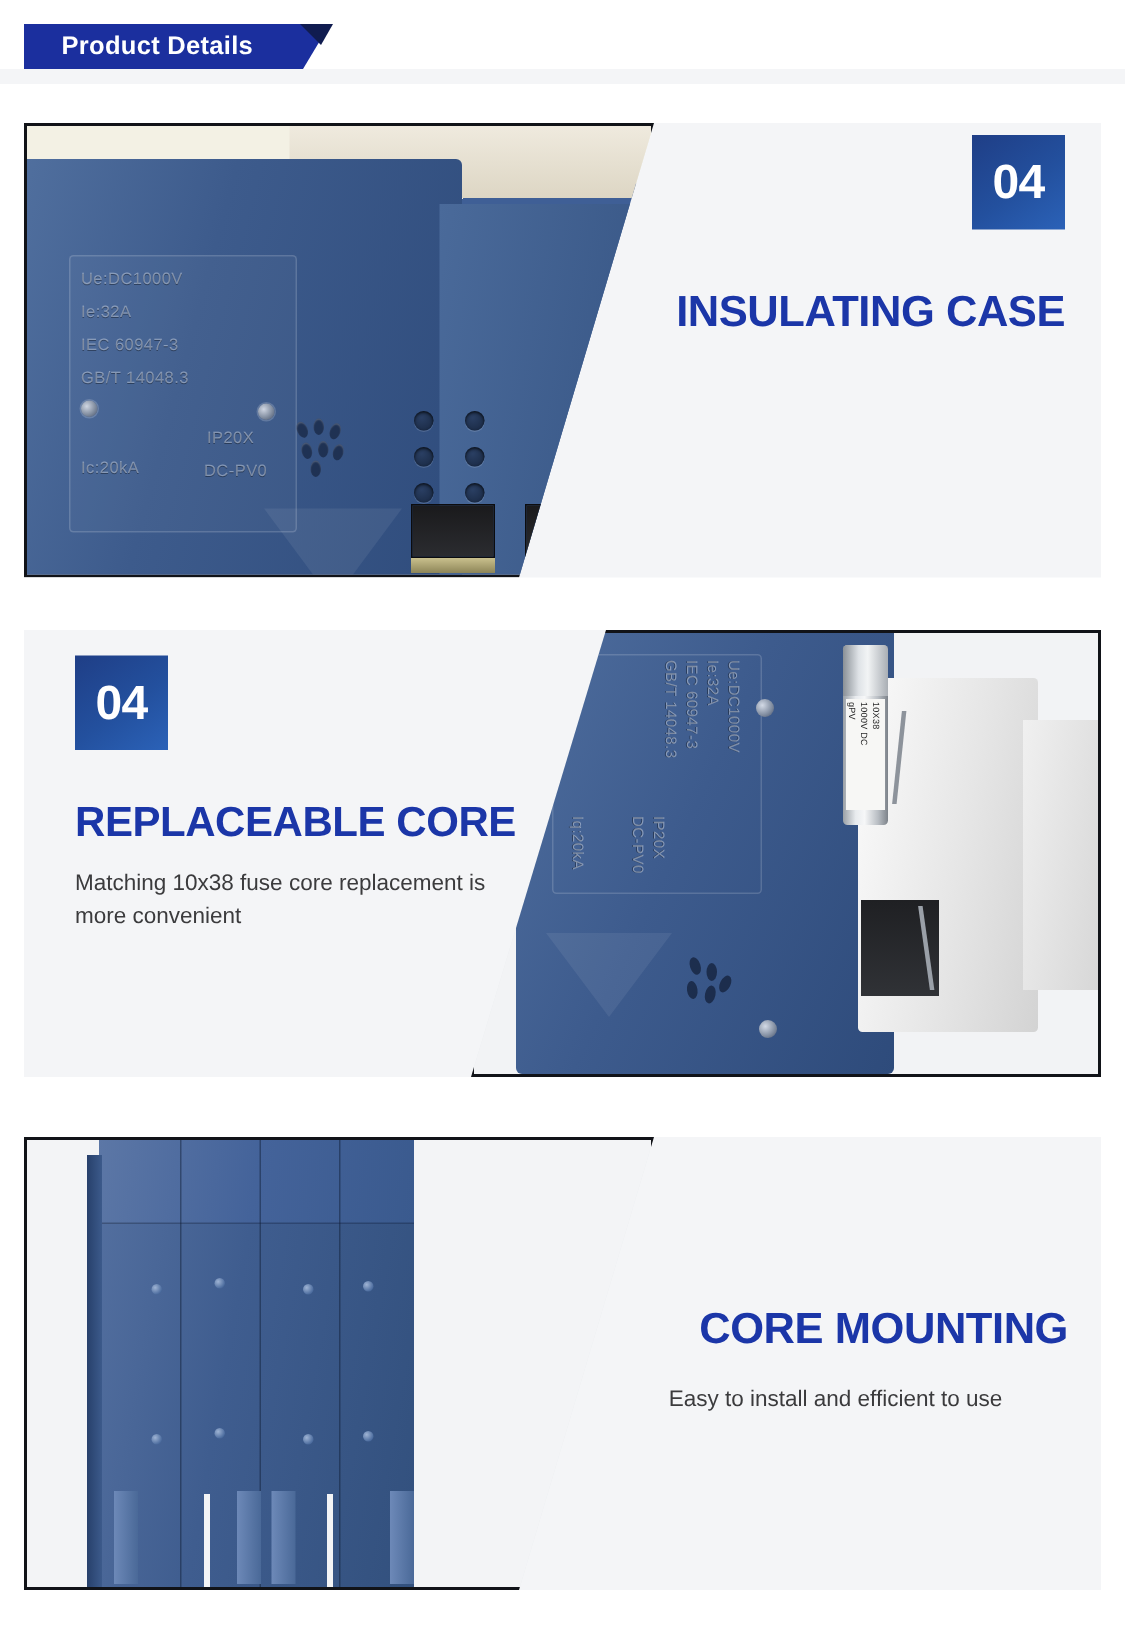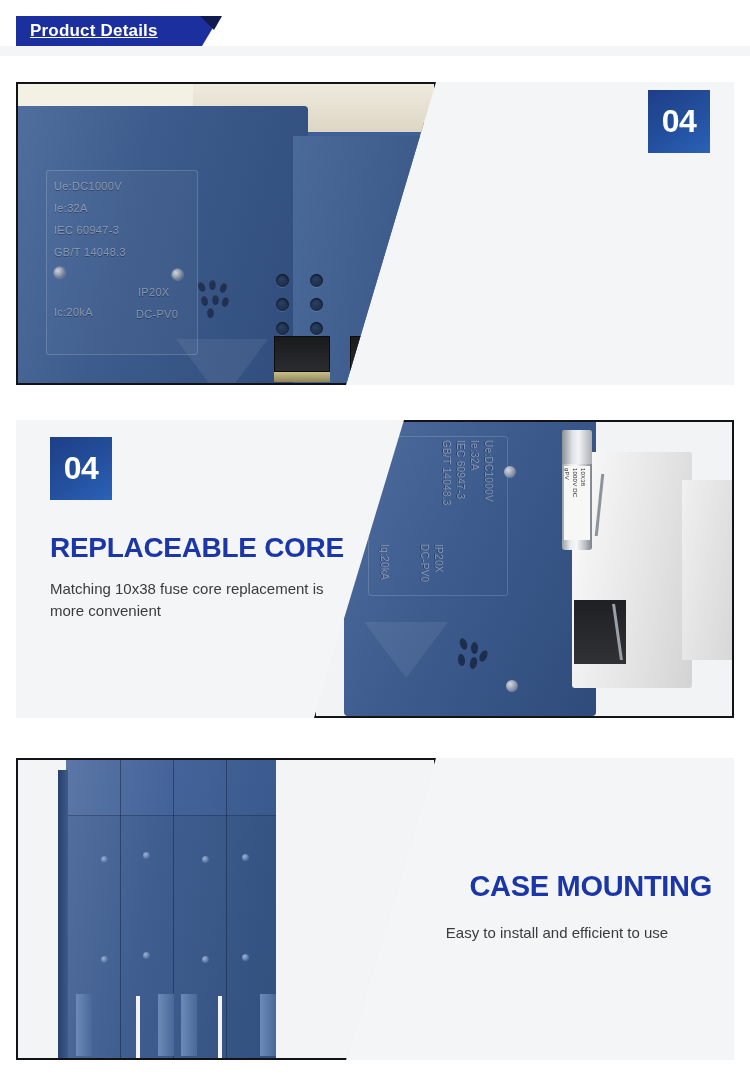--- a/index.html
+++ b/index.html
@@ -33,23 +33,22 @@
     background: #1b2f9e;
     clip-path: polygon(0 0, 204px 0, 186px 30px, 0 30px);
     display: flex;
     align-items: center;
   }
   .ribbon-label {
     color: #ffffff;
     font-size: 17px;
     font-weight: bold;
     letter-spacing: 0.2px;
-    padding-left: 14px;
+    padding-left: 25px;
     white-space: nowrap;
-    text-decoration: underline;
   }
   .ribbon-fold {
     position: absolute;
     left: 200px; top: 16px;
     width: 22px; height: 14px;
     background: #101c50;
     clip-path: polygon(0 0, 22px 0, 14px 14px);
   }
   .header-rule {
     position: absolute;
@@ -431,20 +430,21 @@
           </div>
         <div class="p1-term t1"></div>
         <div class="p1-term t2"></div>
         <div class="p1-termlip l1"></div>
         <div class="p1-termlip l2"></div>
       </div>
     </div>
 
     <div class="txt right">
       <div class="badge">04</div>
+      <div class="headline">INSULATING CASE</div>
     </div>
   </div>
 
   <div class="card" id="card-2">
 
     <div class="txt left">
       <div class="badge">04</div>
       <div class="headline">REPLACEABLE CORE</div>
       <div class="bodytext">Matching 10x38 fuse core replacement is more convenient</div>
     </div>
@@ -508,18 +508,18 @@
         <div class="p3-rail r1"></div>
         <div class="p3-rail r2"></div>
         <div class="p3-rail r3"></div>
         <div class="p3-rail r4"></div>
         <div class="p3-slot g1"></div>
         <div class="p3-slot g2"></div>
       </div>
     </div>
 
     <div class="txt right">
-      <div class="headline">CASE MOUNTING</div>
+      <div class="headline">CORE MOUNTING</div>
       <div class="bodytext">Easy to install and efficient to use</div>
     </div>
   </div>
 
 </div>
 
 </body></html>

